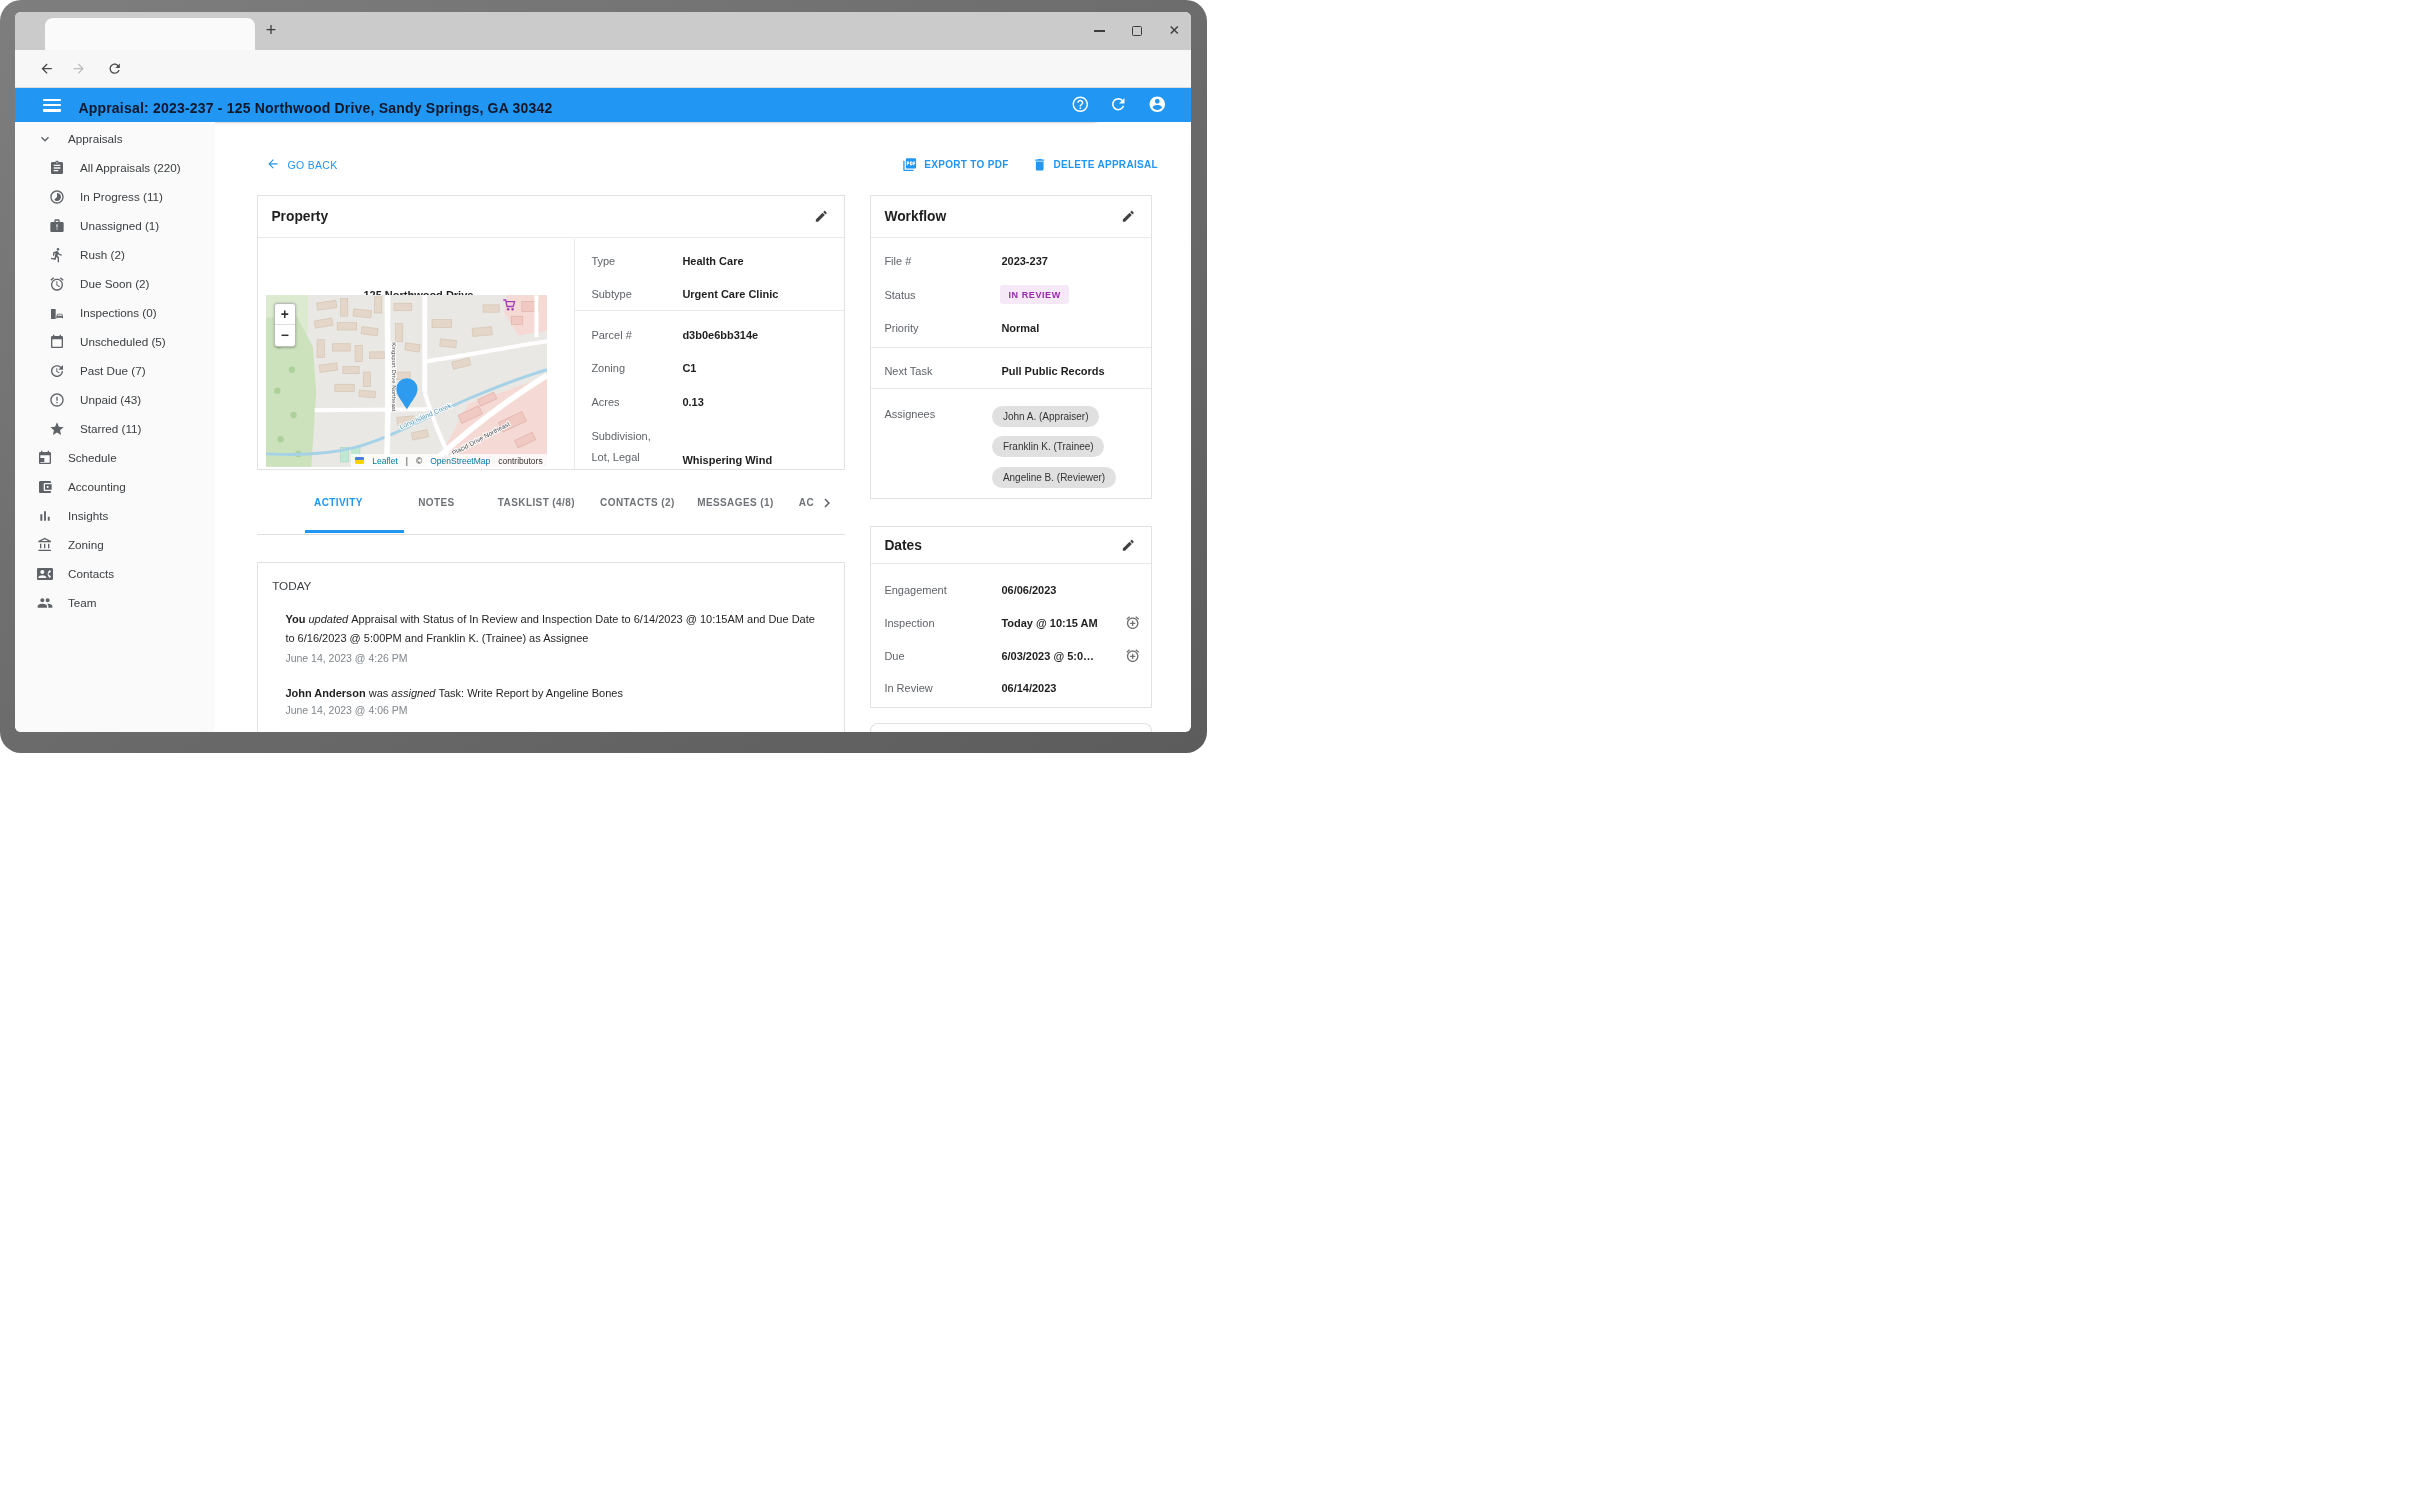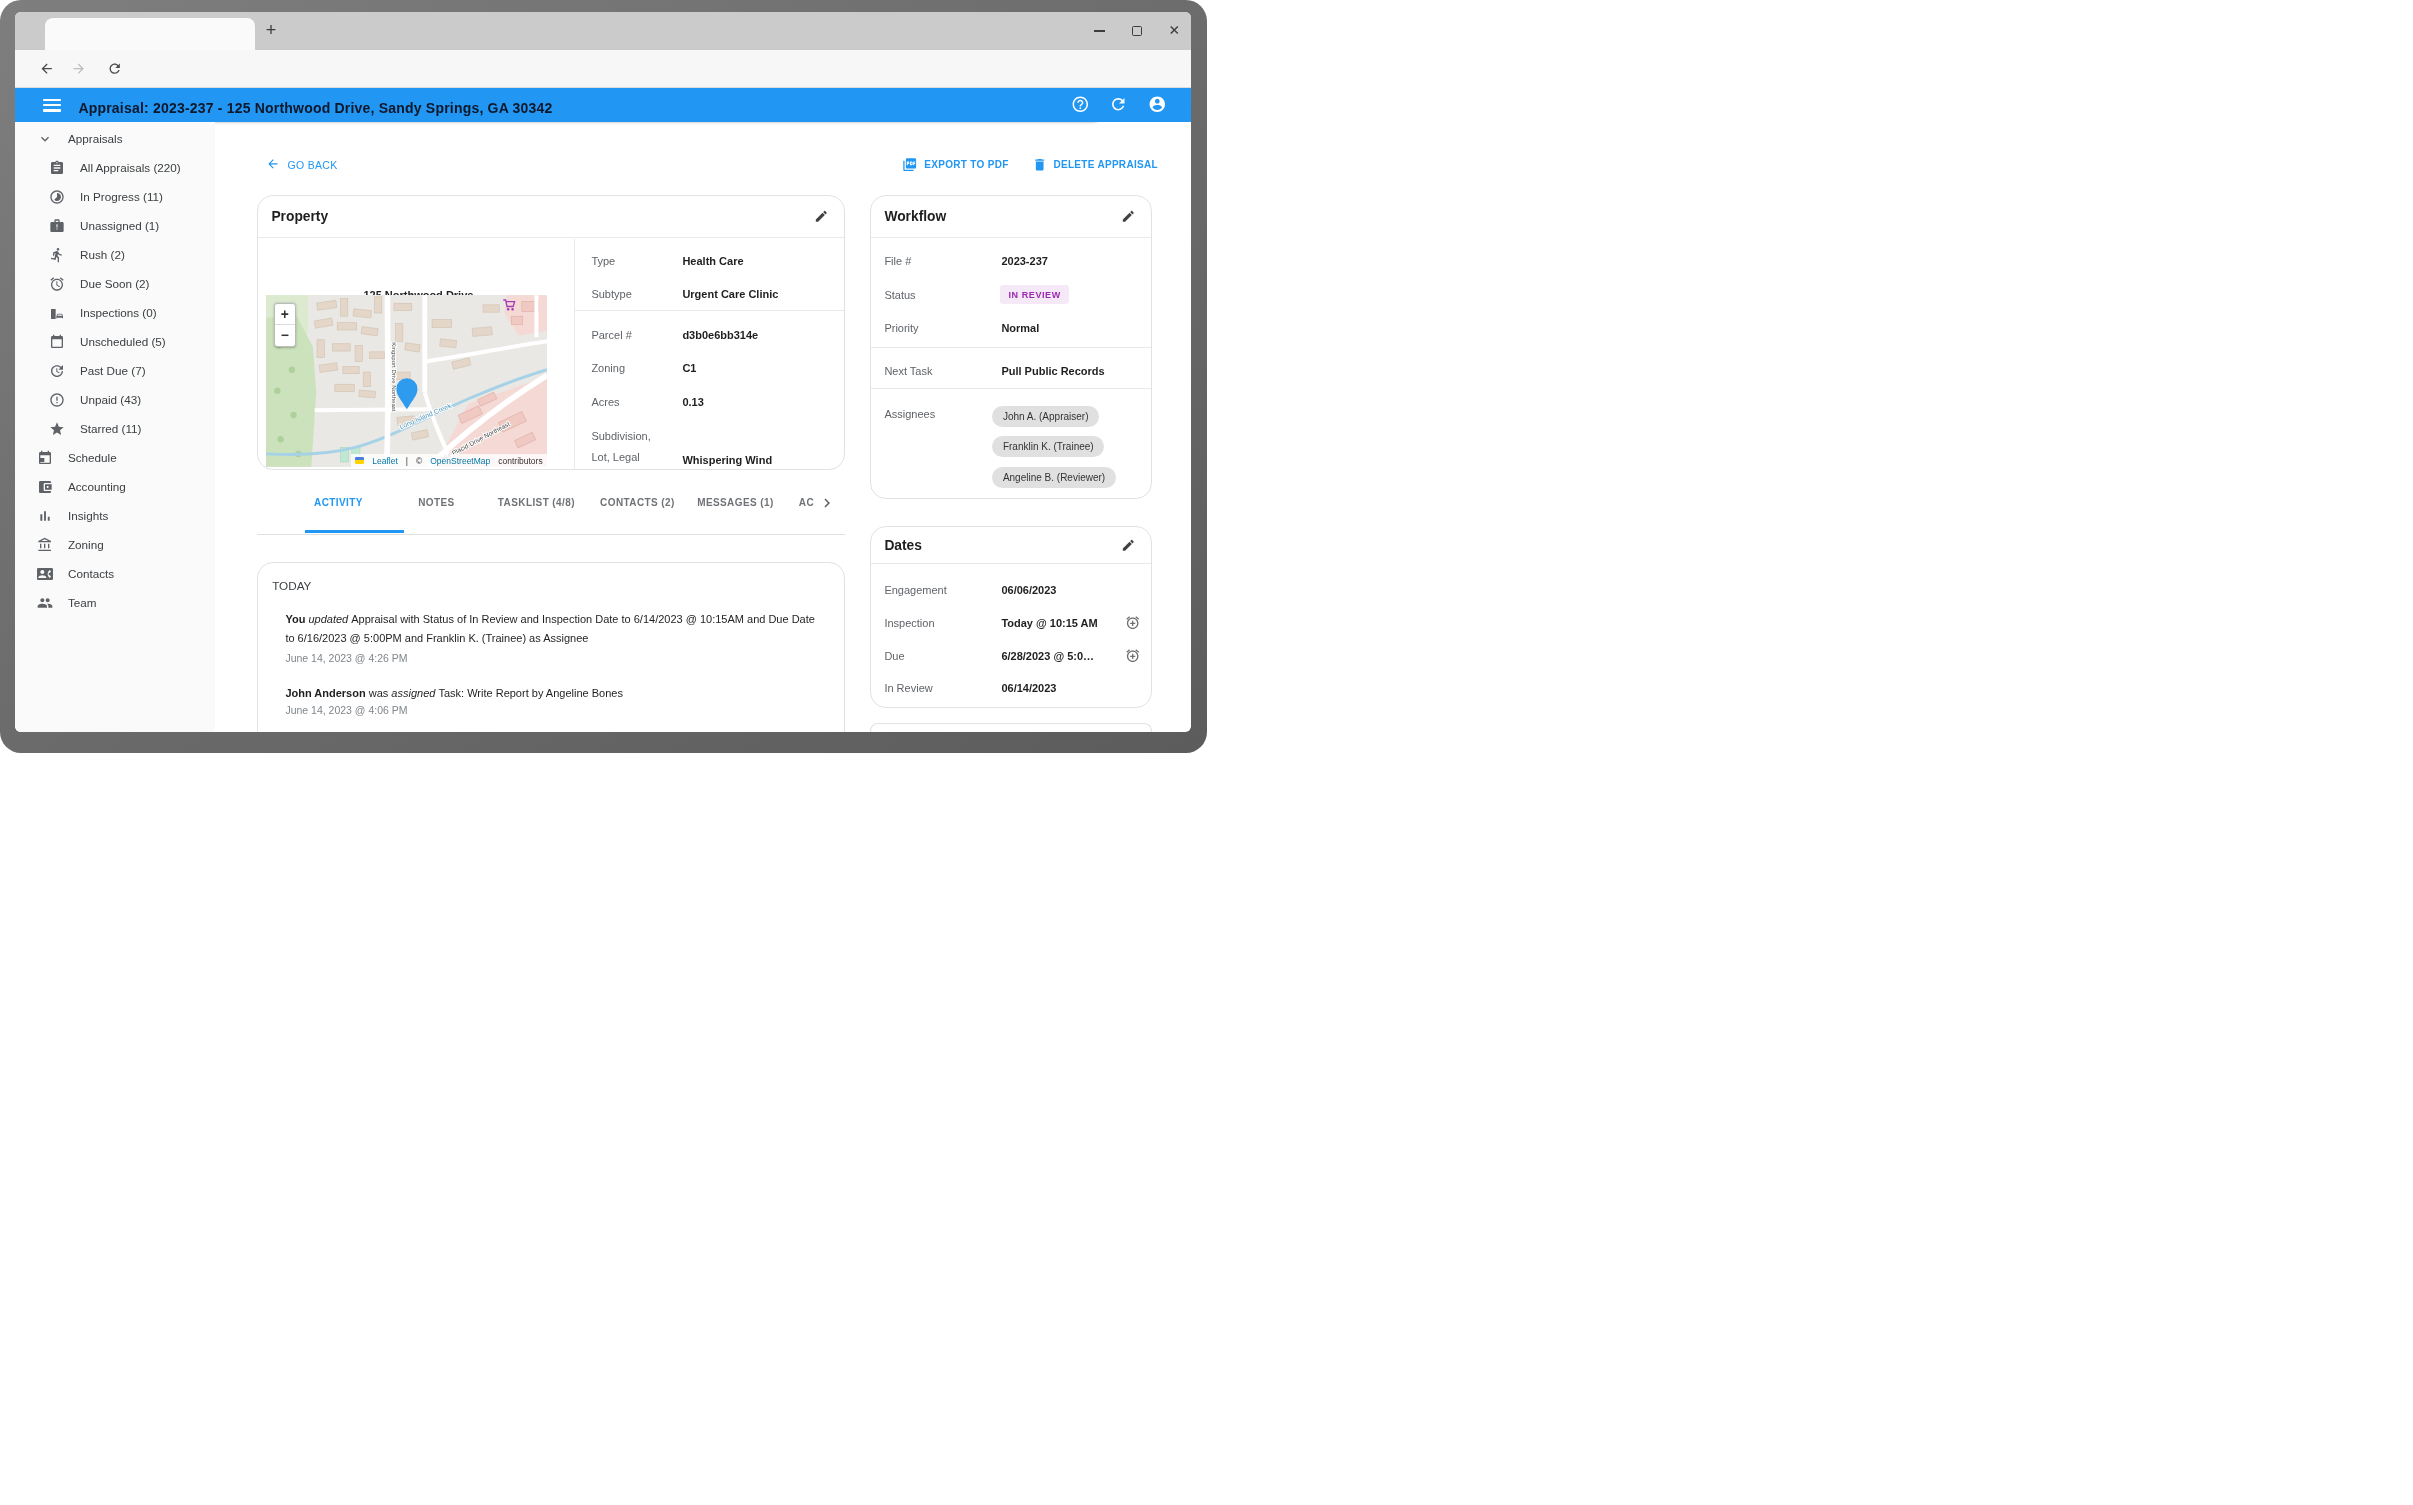--- a/index.html
+++ b/index.html
@@ -41,21 +41,21 @@
   .sic svg{width:100%;height:100%;}
 
   
   .goback{position:absolute;left:251px;top:145px;display:flex;align-items:flex-end;gap:7.3px;color:#2196F3;font-size:10.5px;font-weight:normal;letter-spacing:0.3px;cursor:pointer;}
   .goback .gic{width:13.8px;height:13.8px;}
   .actions{position:absolute;left:887px;top:145px;display:flex;gap:23px;}
   .action{display:flex;align-items:center;gap:6.5px;color:#2196F3;font-size:10px;font-weight:bold;letter-spacing:0.3px;cursor:pointer;}
   .action .aicn{width:15.4px;height:15.4px;}
   .aicn svg,.gic svg{width:100%;height:100%;}
 
-  .card{position:absolute;background:#fff;border:0.8px solid #e2e2e2;border-radius:16px;}
+  .card{position:absolute;background:#fff;border:0.8px solid #e2e2e2;border-radius:0;}
   .card-h{height:42px;border-bottom:0.8px solid #e9e9e9;display:flex;align-items:center;justify-content:space-between;padding:0 16px 0 13px;}
   .card-title{font-size:13.8px;font-weight:bold;color:#1f1f1f;}
   .pencil{width:14.6px;height:14.6px;color:#424242;cursor:pointer;}
   .pencil svg{width:100%;height:100%;}
 
   
   #property{left:242px;top:183px;width:588px;height:275px;}
   .pbody{position:absolute;left:0;top:43px;right:0;bottom:0;}
   .pleft{position:absolute;left:0;top:0;width:316px;height:100%;}
   .lbl{font-size:11px;color:#5f6368;}
@@ -532,21 +532,21 @@
     </div>
     <div class="drow" style="top:88px;">
       <span class="lbl">Inspection</span>
       <span class="val">Today @ 10:15 AM</span>
     </div>
     <span class="alarmbtn" style="top:88px;"><svg viewBox="0 0 24 24" fill="currentColor">
             <path d="M7.88 3.39L6.6 1.86 2 5.71l1.29 1.53 4.59-3.85zM22 5.72l-4.6-3.86-1.29 1.53 4.6 3.86L22 5.72zM12 4c-4.97 0-9 4.03-9 9s4.02 9 9 9c4.97 0 9-4.03 9-9s-4.03-9-9-9zm0 16c-3.87 0-7-3.13-7-7s3.13-7 7-7 7 3.13 7 7-3.13 7-7 7zm1-11h-2v3H8v2h3v3h2v-3h3v-2h-3V9z"></path>
           </svg></span>
     <div class="drow" style="top:121px;">
       <span class="lbl">Due</span>
-      <span class="val">6/28/2023 @ 5:0…</span>
+      <span class="val">6/03/2023 @ 5:0…</span>
     </div>
     <span class="alarmbtn" style="top:121px;"><svg viewBox="0 0 24 24" fill="currentColor">
             <path d="M7.88 3.39L6.6 1.86 2 5.71l1.29 1.53 4.59-3.85zM22 5.72l-4.6-3.86-1.29 1.53 4.6 3.86L22 5.72zM12 4c-4.97 0-9 4.03-9 9s4.02 9 9 9c4.97 0 9-4.03 9-9s-4.03-9-9-9zm0 16c-3.87 0-7-3.13-7-7s3.13-7 7-7 7 3.13 7 7-3.13 7-7 7zm1-11h-2v3H8v2h3v3h2v-3h3v-2h-3V9z"></path>
           </svg></span>
     <div class="drow" style="top:153px;">
       <span class="lbl">In Review</span>
       <span class="val">06/14/2023</span>
     </div>
   </div>
 

